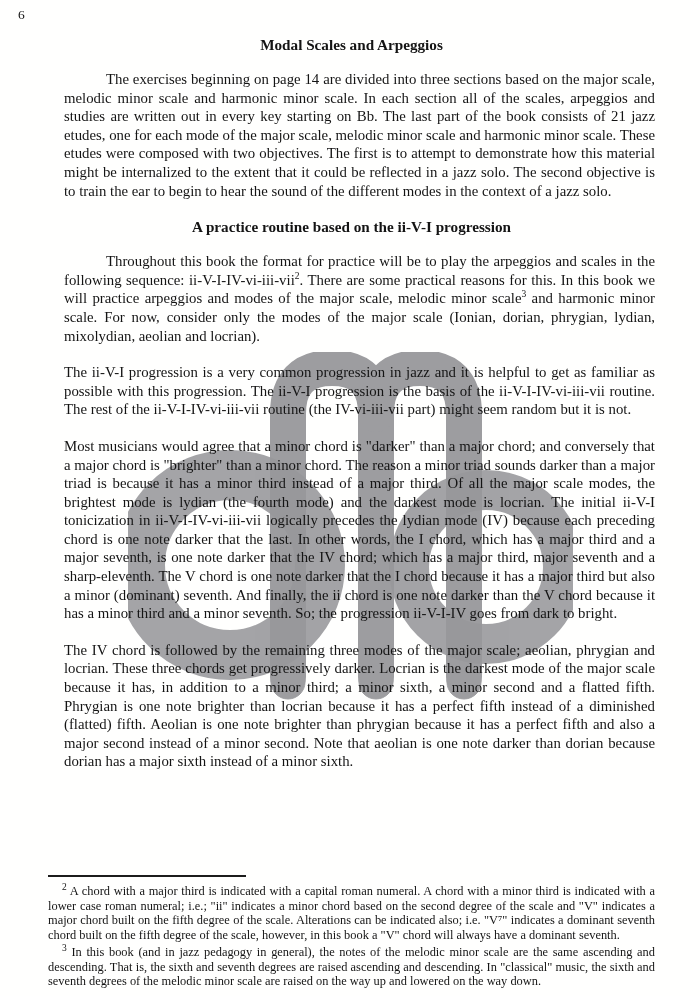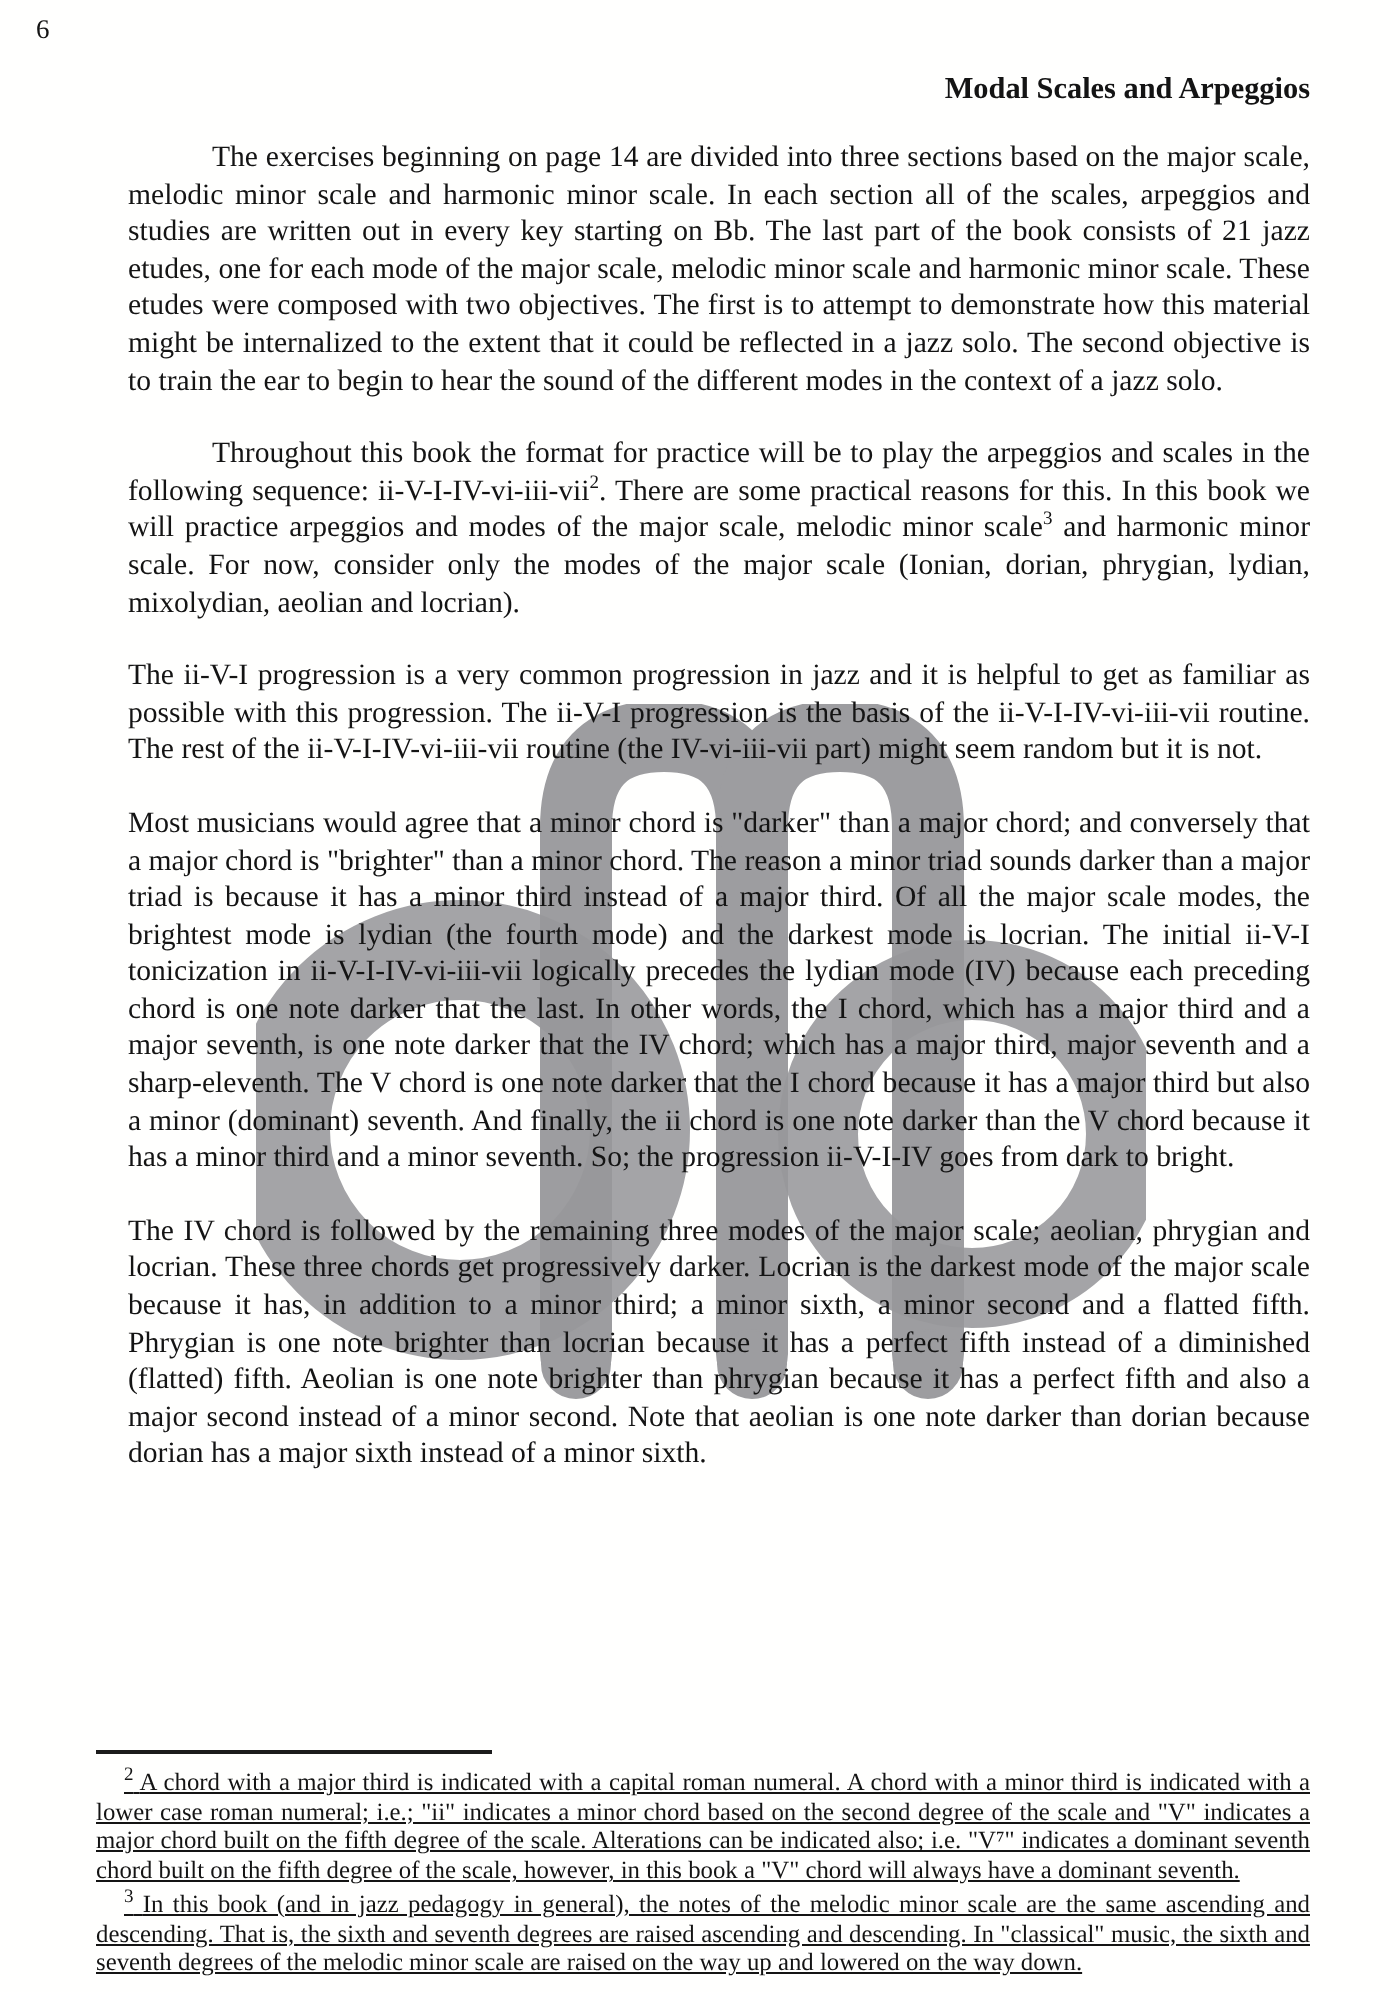--- a/index.html
+++ b/index.html
@@ -24,21 +24,21 @@
     position: absolute; left: 128px; top: 352px;
     width: 445px; height: 355px;
     z-index: 1;
   }
   .content {
     position: absolute; left: 48px; right: 45px; top: 36px;
     z-index: 2;
   }
   h1, h2 {
     font-size: 15.2px; font-weight: bold;
-    text-align: right;
+    text-align: center;
     margin: 0 0 16px 0;
   }
   h2 { margin: 4px 0 16px 0; }
   .p {
     font-size: 14.8px; line-height: 18.6px;
     text-align: justify;
     margin: 0 0 18px 16px;
   }
   .indent { text-indent: 42px; }
   sup { font-size: 9.5px; line-height: 0; }
@@ -49,21 +49,20 @@
   .fn-rule {
     width: 198px; height: 0;
     border-top: 2px solid #1c1c1c;
     margin-bottom: 7px;
   }
   .fn {
     font-size: 12.4px; line-height: 14.7px;
     text-align: justify;
     margin: 0 0 2px 0;
     text-indent: 14px;
-    text-decoration: underline;
   }
 </style>
 </head>
 <body>
 
 <div class="sheet">
 
   <span class="pagenum">6</span>
 
   <div class="watermark" aria-hidden="true">
@@ -80,20 +79,21 @@
         <circle cx="336" cy="330" r="17"></circle>
       </g>
     </svg>
   </div>
 
   <div class="content">
     <h1>Modal Scales and Arpeggios</h1>
 
     <p class="p indent">The exercises beginning on page 14 are divided into three sections based on the major scale, melodic minor scale and harmonic minor scale. In each section all of the scales, arpeggios and studies are written out in every key starting on Bb. The last part of the book consists of 21 jazz etudes, one for each mode of the major scale, melodic minor scale and harmonic minor scale. These etudes were composed with two objectives. The first is to attempt to demonstrate how this material might be internalized to the extent that it could be reflected in a jazz solo. The second objective is to train the ear to begin to hear the sound of the different modes in the context of a jazz solo.</p>
 
+    <h2>A practice routine based on the ii-V-I progression</h2>
 
     <p class="p indent"><span>Throughout this book the format for practice will be to play the arpeggios and scales in the following sequence: ii-V-I-IV-vi-iii-vii</span><sup>2</sup><span>. There are some practical reasons for this. In this book we will practice arpeggios and modes of the major scale, melodic minor scale</span><sup>3</sup><span> and harmonic minor scale. For now, consider only the modes of the major scale (Ionian, dorian, phrygian, lydian, mixolydian, aeolian and locrian).</span></p>
 
     <p class="p">The ii-V-I progression is a very common progression in jazz and it is helpful to get as familiar as possible with this progression. The ii-V-I progression is the basis of the ii-V-I-IV-vi-iii-vii routine. The rest of the ii-V-I-IV-vi-iii-vii routine (the IV-vi-iii-vii part) might seem random but it is not.</p>
 
     <p class="p">Most musicians would agree that a minor chord is "darker" than a major chord; and conversely that a major chord is "brighter" than a minor chord. The reason a minor triad sounds darker than a major triad is because it has a minor third instead of a major third. Of all the major scale modes, the brightest mode is lydian (the fourth mode) and the darkest mode is locrian. The initial ii-V-I tonicization in ii-V-I-IV-vi-iii-vii logically precedes the lydian mode (IV) because each preceding chord is one note darker that the last. In other words, the I chord, which has a major third and a major seventh, is one note darker that the IV chord; which has a major third, major seventh and a sharp-eleventh. The V chord is one note darker that the I chord because it has a major third but also a minor (dominant) seventh. And finally, the ii chord is one note darker than the V chord because it has a minor third and a minor seventh. So; the progression ii-V-I-IV goes from dark to bright.</p>
 
     <p class="p">The IV chord is followed by the remaining three modes of the major scale; aeolian, phrygian and locrian. These three chords get progressively darker. Locrian is the darkest mode of the major scale because it has, in addition to a minor third; a minor sixth, a minor second and a flatted fifth. Phrygian is one note brighter than locrian because it has a perfect fifth instead of a diminished (flatted) fifth. Aeolian is one note brighter than phrygian because it has a perfect fifth and also a major second instead of a minor second. Note that aeolian is one note darker than dorian because dorian has a major sixth instead of a minor sixth.</p>
   </div>
 

